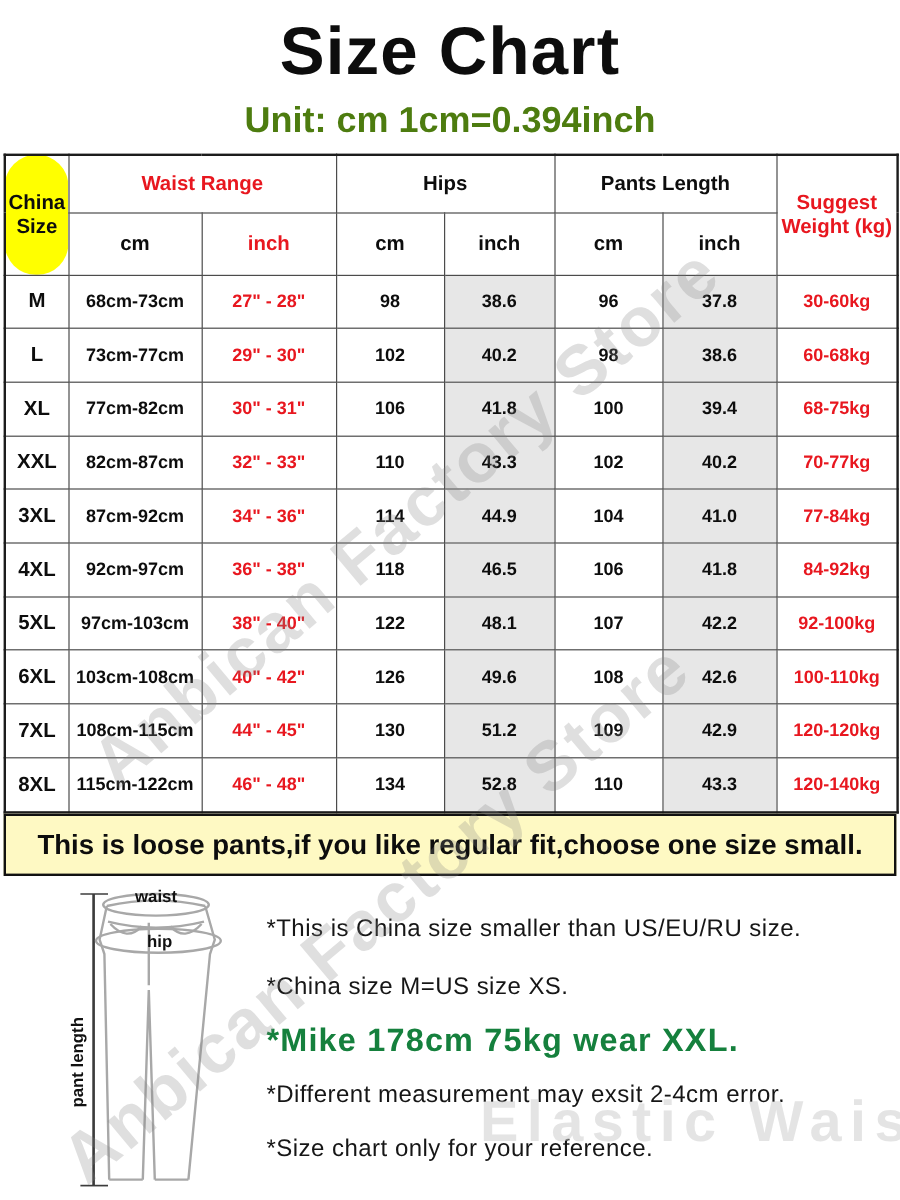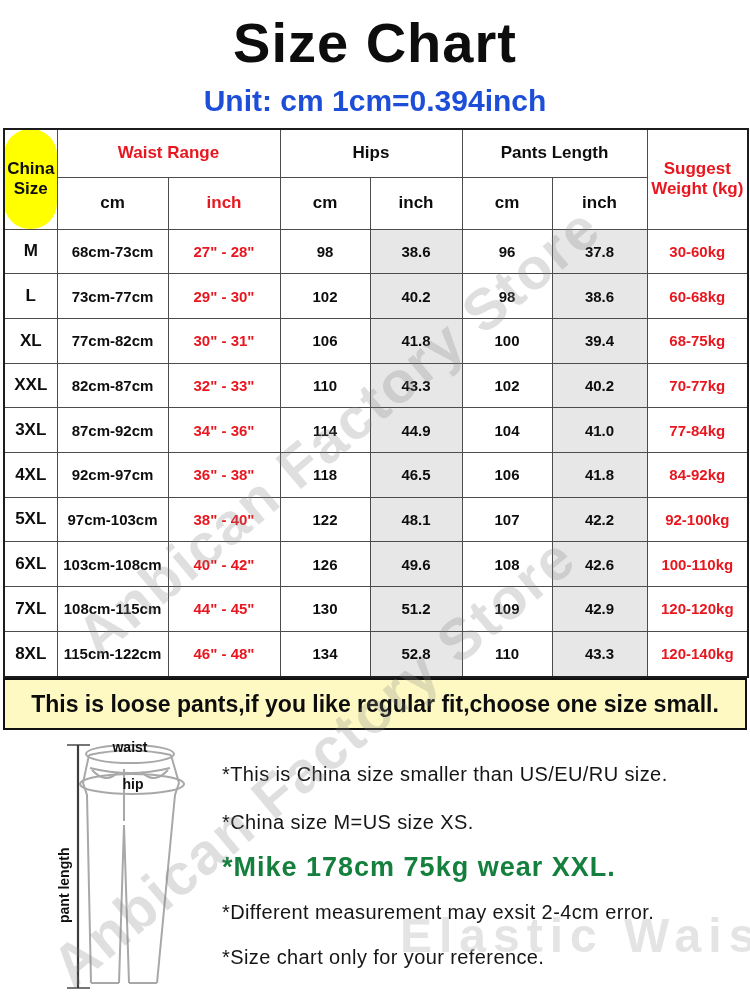--- a/index.html
+++ b/index.html
@@ -9,21 +9,21 @@
   }
   .page{position:absolute;inset:0;}
 
   
   .title{
     position:absolute;top:10px;left:0;width:750px;text-align:center;
     font-size:56px;font-weight:900;letter-spacing:1px;color:#0d0d0d;margin:0;
   }
   .subtitle{
     position:absolute;top:84px;left:0;width:750px;text-align:center;
-    font-size:30px;font-weight:bold;color:#1d4ed8;margin:0;
+    font-size:30px;font-weight:bold;color:#4d7c0f;margin:0;
   }
 
   
   table.size-table{
     position:absolute;left:3px;top:128px;width:744px;height:550px;
     border-collapse:collapse;table-layout:fixed;text-align:center;
     border:2px solid #1c1c1c;
   }
   .size-table th,.size-table td{
     border:1px solid #4c4c4c;padding:0;vertical-align:middle;

